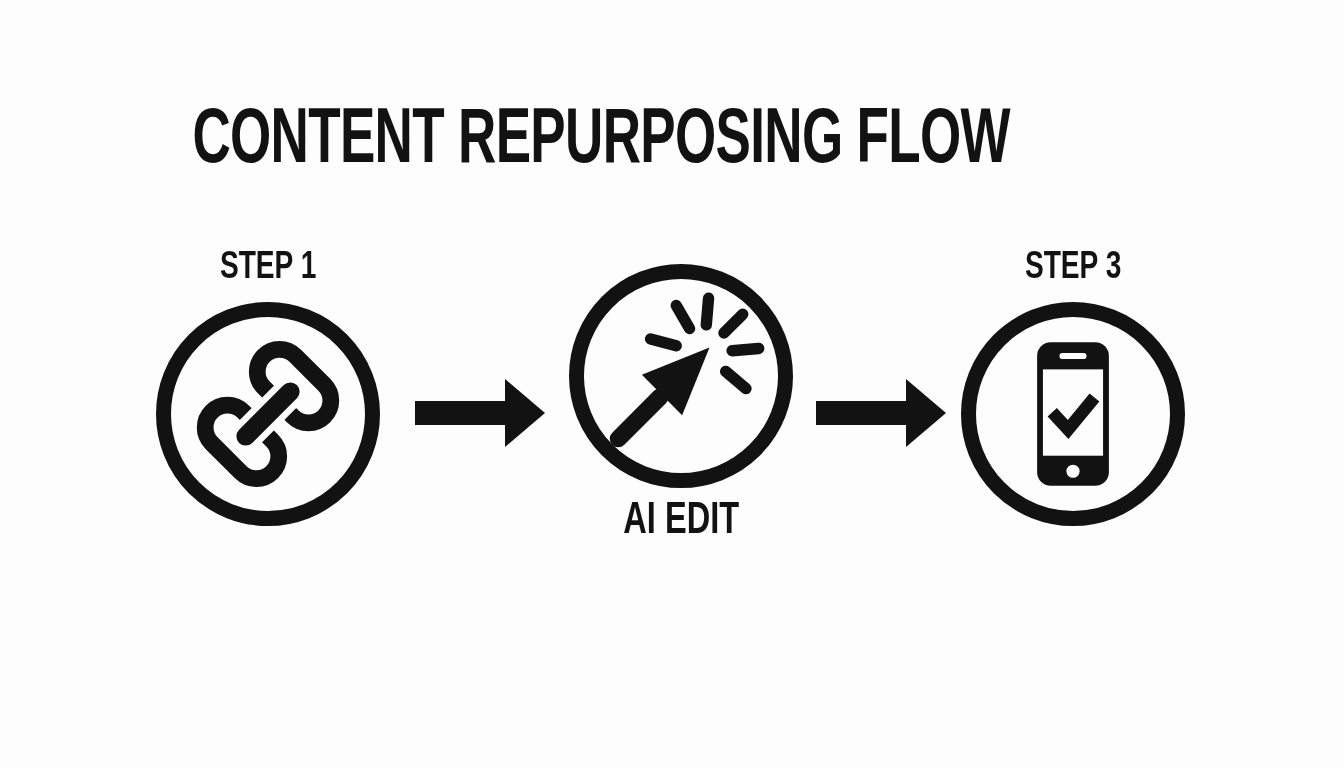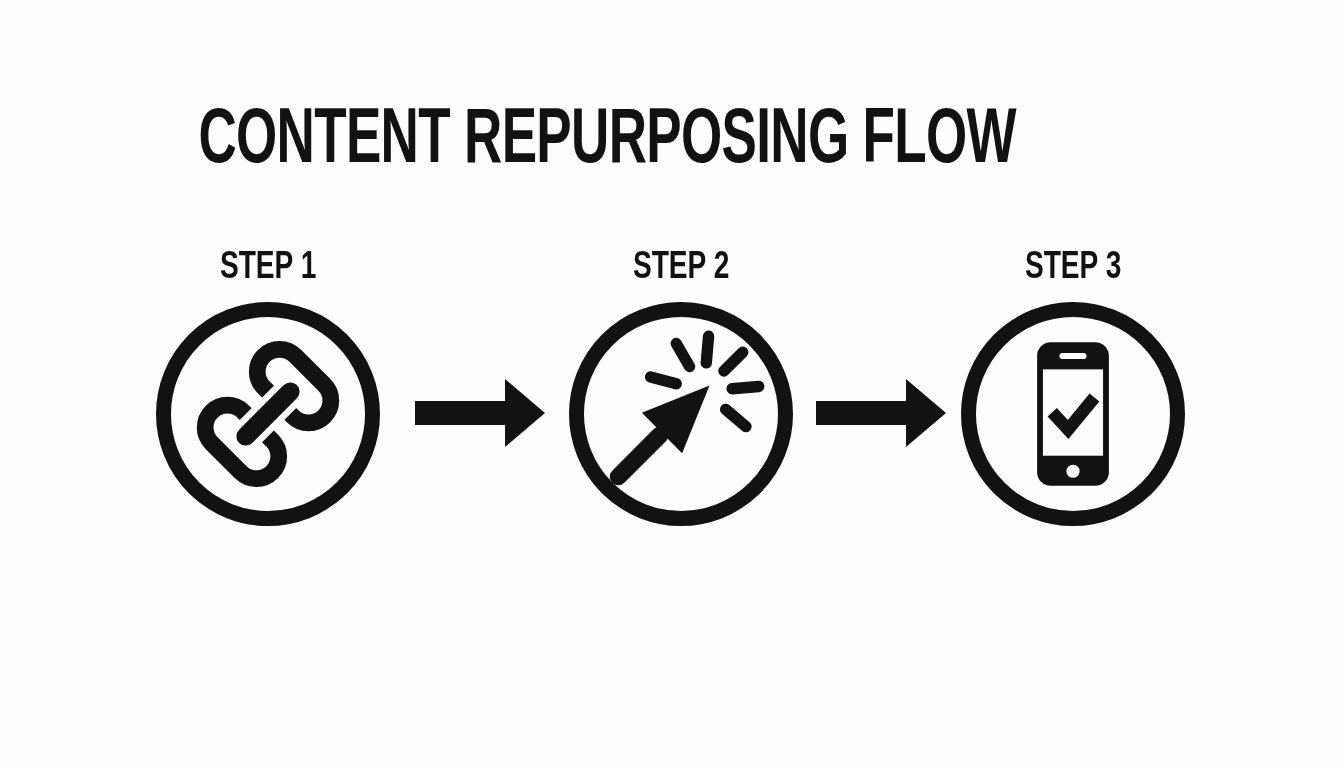--- a/index.html
+++ b/index.html
@@ -6,21 +6,21 @@
   html, body { width: 1344px; height: 768px; overflow: hidden; }
   body {
     position: relative;
     background: #fdfdfd;
     font-family: "Liberation Sans", sans-serif;
     color: #121212;
   }
   .title {
     position: absolute;
     top: 96px;
-    left: 6px;
+    left: 0;
     width: 1132px;
     text-align: left;
     white-space: nowrap;
   }
   .title .condensed {
     display: inline-block;
     font-size: 78px;
     font-weight: 700;
     letter-spacing: -1px;
     line-height: 1;
@@ -100,36 +100,36 @@
 </div>
 
 <div class="arrow arrow-1">
   <svg width="132" height="74" viewBox="0 0 132 74">
     <rect x="1" y="25" width="92" height="24" fill="#121212"></rect>
     <polygon points="91,3 91,71 131,37" fill="#121212"></polygon>
   </svg>
 </div>
 
 <div class="step step-2">
-  <div class="step-title">
-    <span class="condensed">STEP 2</span>
-  </div>
   <div class="circle">
     <svg width="190" height="190" viewBox="0 0 100 100">
       <line x1="17" y1="83" x2="39" y2="61" stroke="#121212" stroke-width="9" stroke-linecap="round"></line>
       <polygon points="65,35 50.6,70.6 29.4,49.4" fill="#121212"></polygon>
       <g stroke="#121212" stroke-width="6" stroke-linecap="round">
         <line x1="47.5" y1="34.1" x2="34.0" y2="30.5"></line>
         <line x1="54.5" y1="25.0" x2="47.5" y2="12.9"></line>
         <line x1="63.3" y1="23.1" x2="64.5" y2="9.1"></line>
         <line x1="72.6" y1="27.4" x2="82.5" y2="17.5"></line>
         <line x1="76.9" y1="36.7" x2="90.9" y2="35.5"></line>
         <line x1="73.5" y1="47.6" x2="84.2" y2="56.6"></line>
       </g>
     </svg>
+  </div>
+  <div class="step-label">
+    <span class="condensed">AI EDIT</span>
   </div>
 </div>
 
 <div class="arrow arrow-2">
   <svg width="132" height="74" viewBox="0 0 132 74">
     <rect x="1" y="25" width="92" height="24" fill="#121212"></rect>
     <polygon points="91,3 91,71 131,37" fill="#121212"></polygon>
   </svg>
 </div>
 

